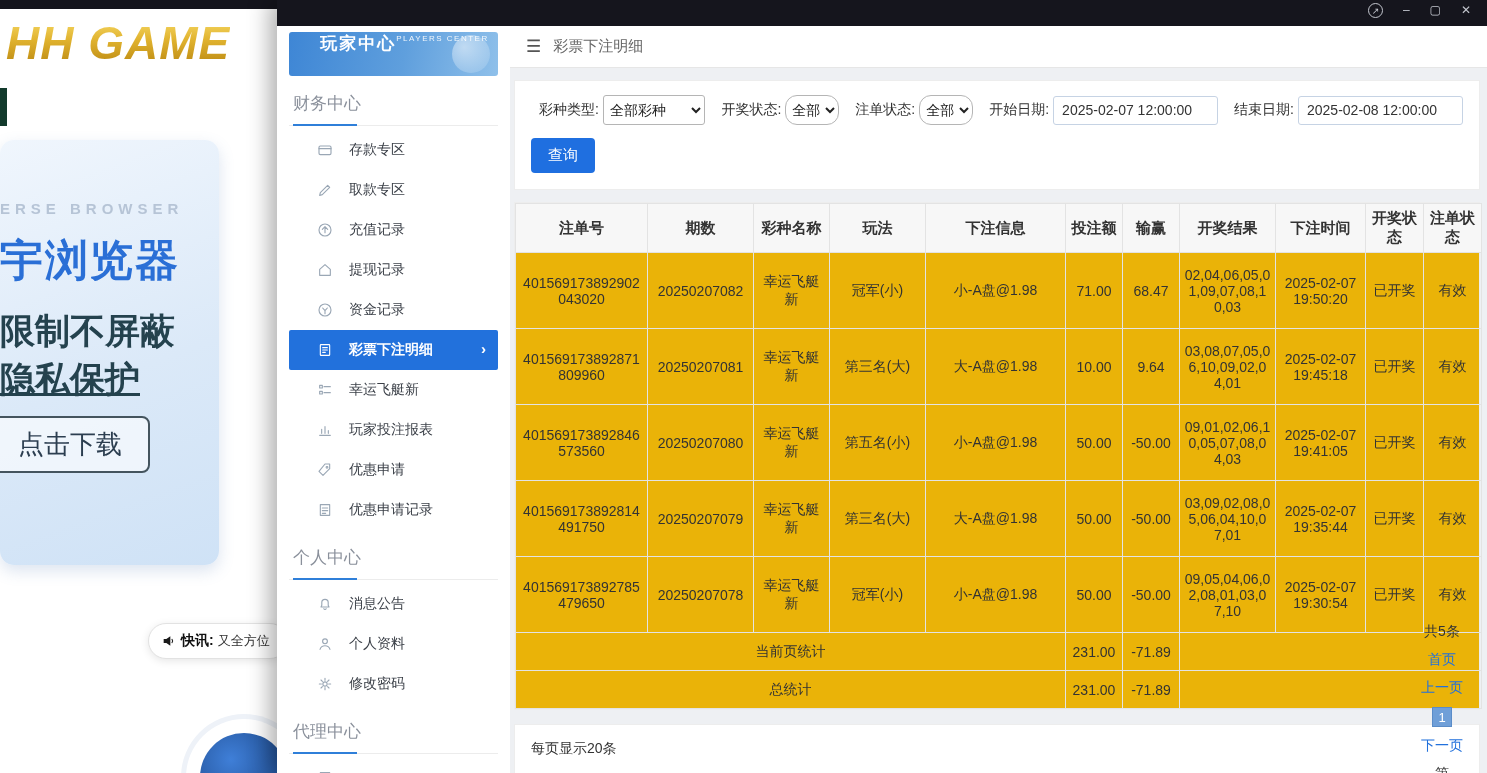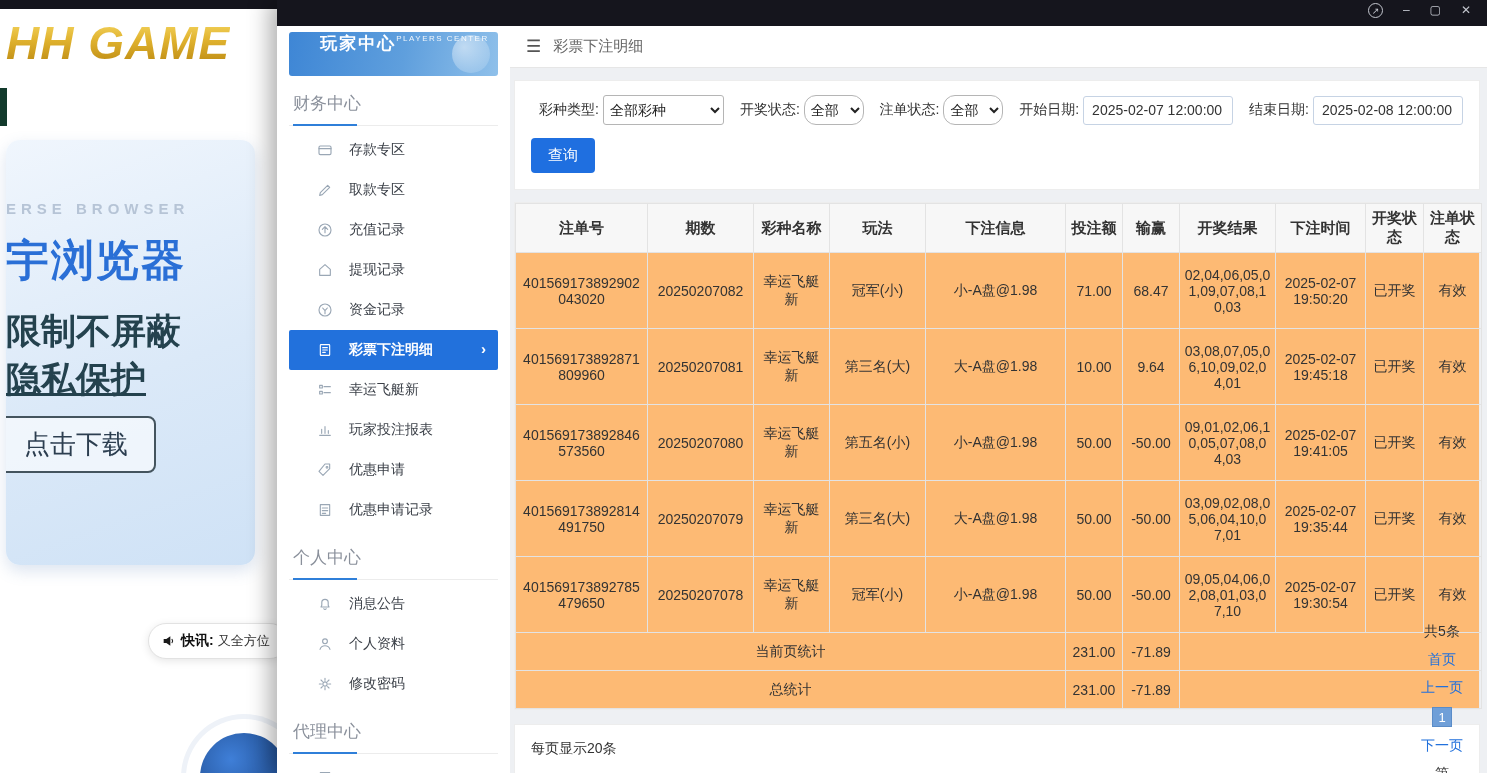--- a/index.html
+++ b/index.html
@@ -13,21 +13,21 @@
   .bg-page { position:absolute; top:0; left:0; width:277px; height:773px; background:#fff; overflow:hidden; }
   .bg-top-strip { position:absolute; top:0; left:0; width:277px; height:9px; background:#14141c; }
   .logo {
     position:absolute; top:16px; left:6px; font-size:46px; font-weight:bold; font-style:italic;
     letter-spacing:1px; white-space:nowrap;
     background:linear-gradient(180deg,#f9dd6a 0%,#e0b22e 45%,#b5820d 100%);
     -webkit-background-clip:text; background-clip:text; color:transparent;
   }
   .edge-strip { position:absolute; top:88px; left:0; width:7px; height:38px; background:#123a2c; }
   .promo-card {
-    position:absolute; top:140px; left:6px; width:249px; height:425px; border-radius:14px;
+    position:absolute; top:140px; left:0; width:219px; height:425px; border-radius:14px;
     background:linear-gradient(160deg,#f0f6fd 0%,#dbe9f8 55%,#cfe2f6 100%);
     box-shadow:0 6px 16px rgba(80,120,180,.2); overflow:hidden;
   }
   .promo-eyebrow { position:absolute; top:60px; left:0; font-size:15px; font-weight:bold; letter-spacing:5px; color:#b6c4d6; white-space:nowrap; }
   .promo-title { position:absolute; top:92px; left:0; font-size:43px; font-weight:bold; color:#2a6fd6; letter-spacing:2px; white-space:nowrap; }
   .promo-line2 { position:absolute; top:168px; left:0; font-size:35px; font-weight:bold; color:#24424e; white-space:nowrap; }
   .promo-line3 { position:absolute; top:216px; left:0; font-size:35px; font-weight:bold; color:#24424e; white-space:nowrap;text-decoration:underline; }
   .download-btn {
     position:absolute; top:276px; left:-8px; padding:9px 26px 9px 24px; border:2px solid #44545e; border-radius:8px;
     background:rgba(255,255,255,.6); font-size:26px; color:#2c3e50; white-space:nowrap; cursor:pointer;
@@ -106,28 +106,28 @@
 
   .filter-card { background:#fff; border:1px solid #ededed; padding:14px 16px 16px; flex-shrink:0; }
   .filter-row { display:flex; align-items:center; font-size:14px; color:#333; white-space:nowrap;margin-left:8px; }
   .filter-row .f-label { margin-right:4px; }
   .filter-row .f-gap { margin-right:16px; }
   .f-select { height:30px; border:1px solid #b5b5b5; border-radius:3px; background:#fff; font-size:14px; padding:0 2px; color:#222; font-family:inherit; }
   .f-select.wide { width:130px; }
   .f-select.narrow { width:64px;border-radius:12px; }
   .date-input {
     height:29px; border:1px solid #c6d3e4; border-radius:3px; font-size:14px; padding:0 8px;
-    width:150px; color:#333; font-family:inherit;
+    width:165px; color:#333; font-family:inherit;
   }
   .search-btn {
     margin-top:13px; background:#1f6fe0; color:#fff; border:none; border-radius:4px;
     font-size:15px; padding:8px 17px; cursor:pointer;
   }
 
-  .table-card { background:#fdba74; margin-top:12px; border:1px solid #ededed; flex-shrink:0; }
+  .table-card { background:#eab308; margin-top:12px; border:1px solid #ededed; flex-shrink:0; }
   table { width:100%; border-collapse:collapse; table-layout:fixed; }
   th, td { border:1px solid #e3e3e3; text-align:center; color:#333; padding:5px 4px; word-break:break-all; }
   th { background:#f7f7f7; font-size:15px; font-weight:bold; height:40px; }
   td { font-size:14px; }
   tr.data-row td { height:76px; }
   tr.summary-row td { height:38px; font-size:14px; }
 
   .pagination-card {
     background:#fff; border:1px solid #ededed; margin-top:14px; height:50px; flex-shrink:0;
     display:flex; align-items:center; justify-content:space-between; padding:0 16px; font-size:14px; color:#333;

